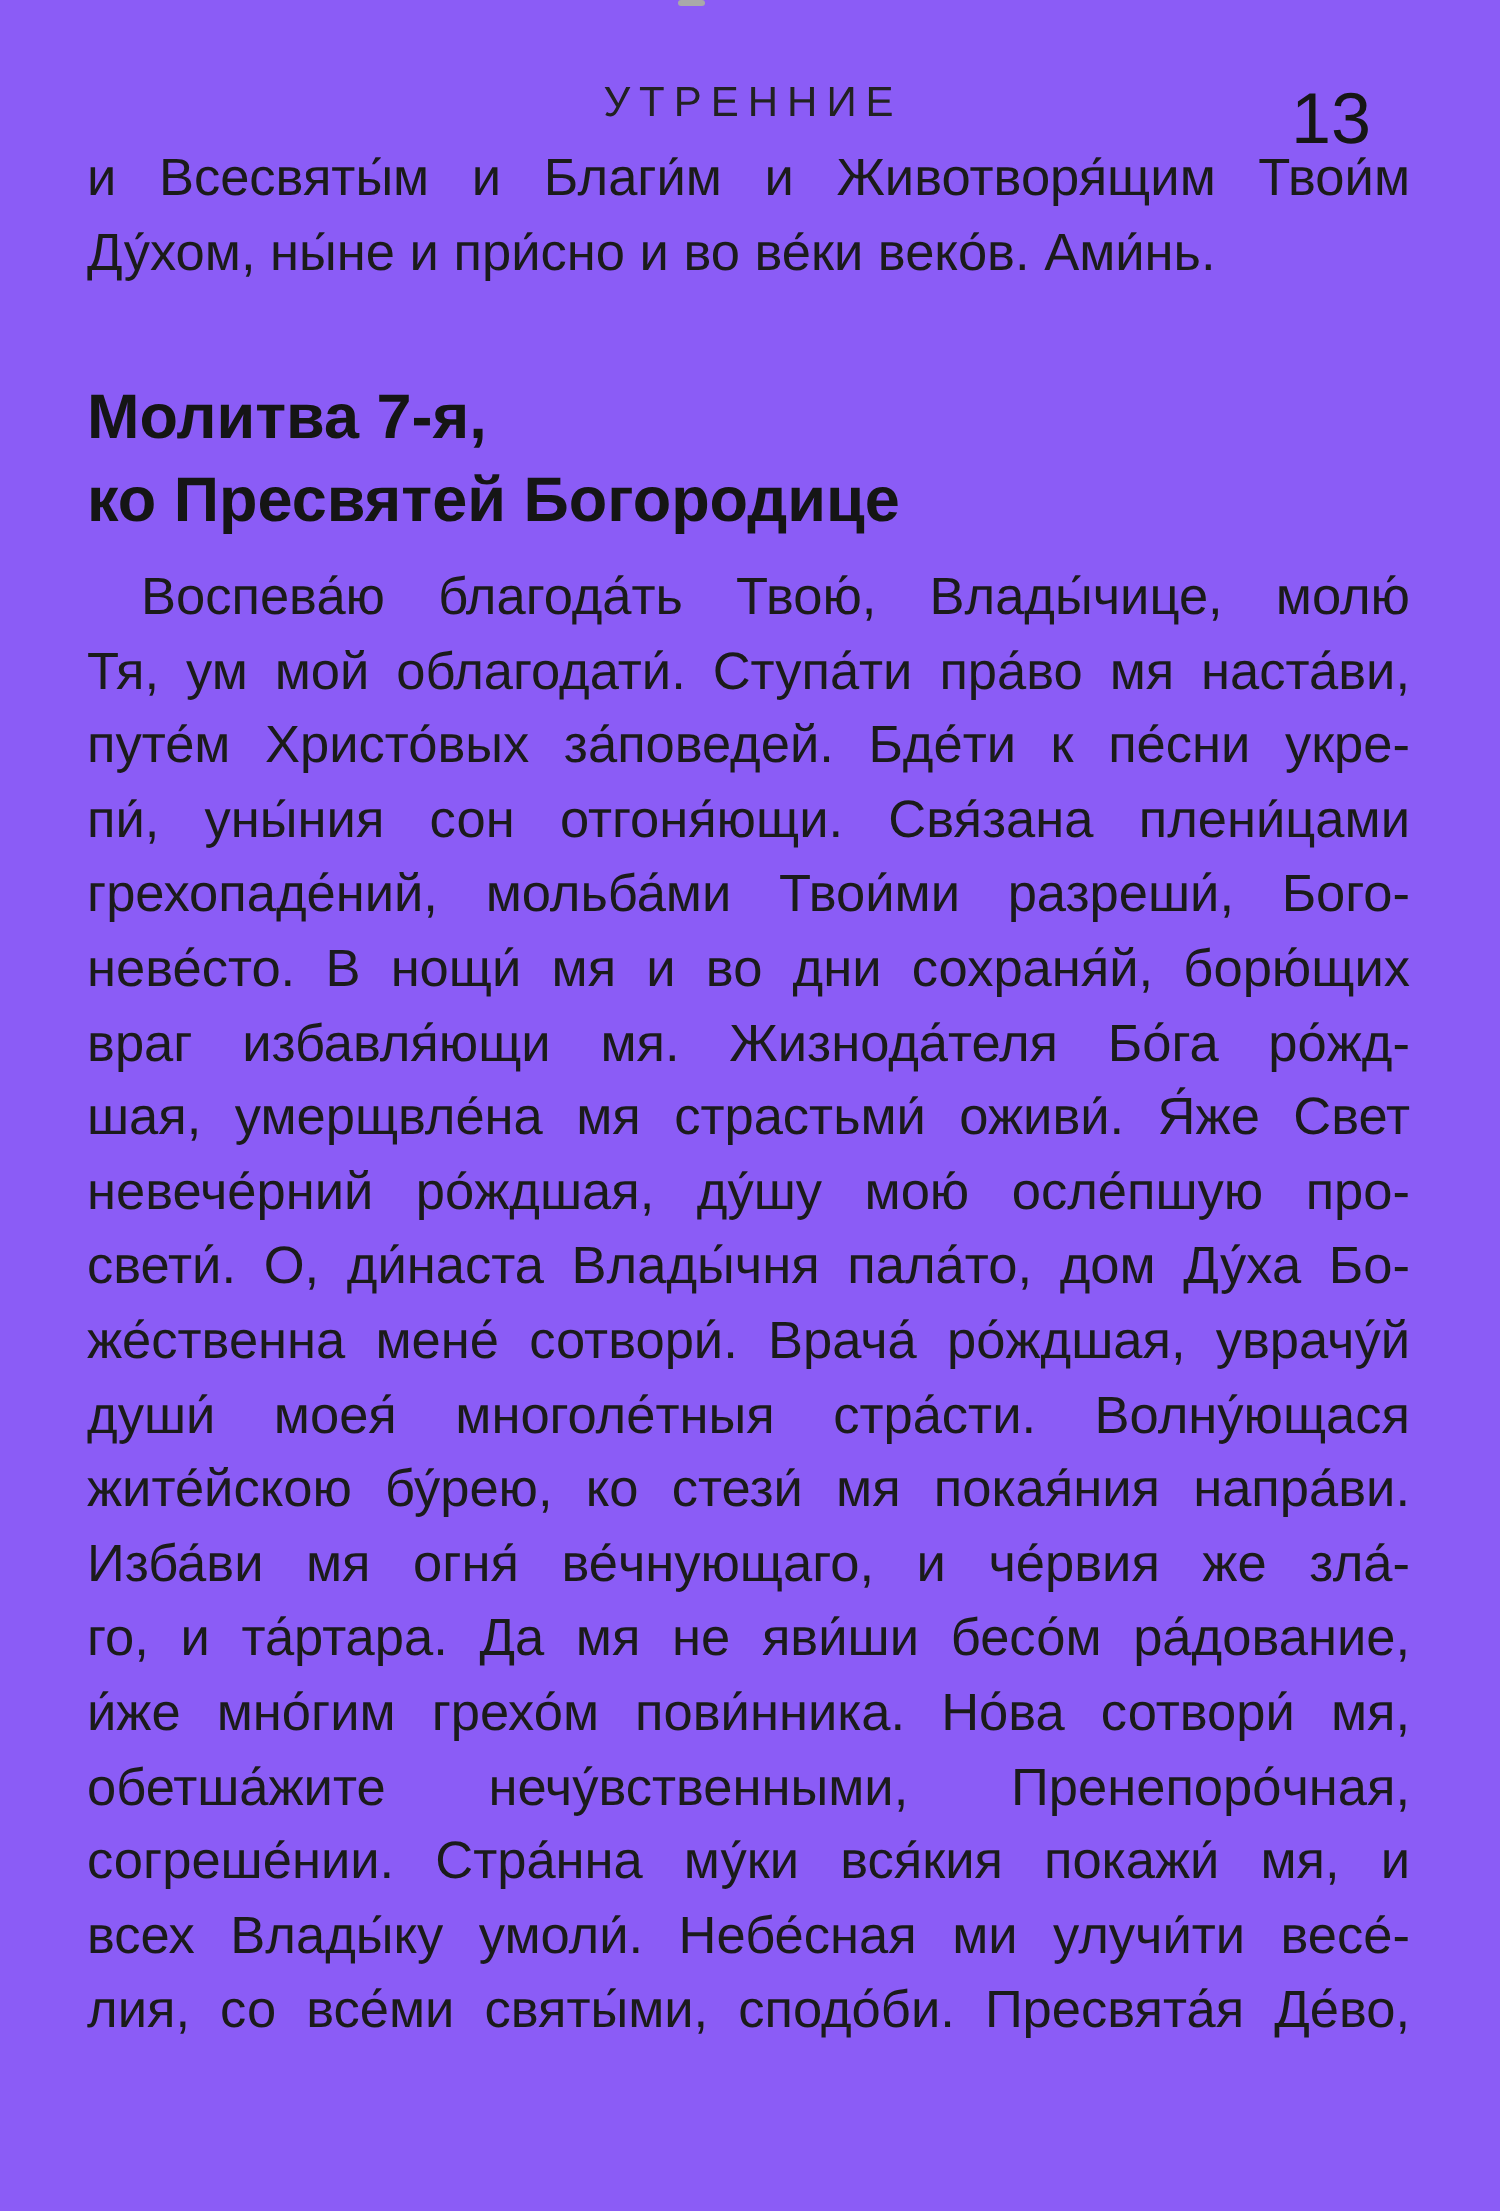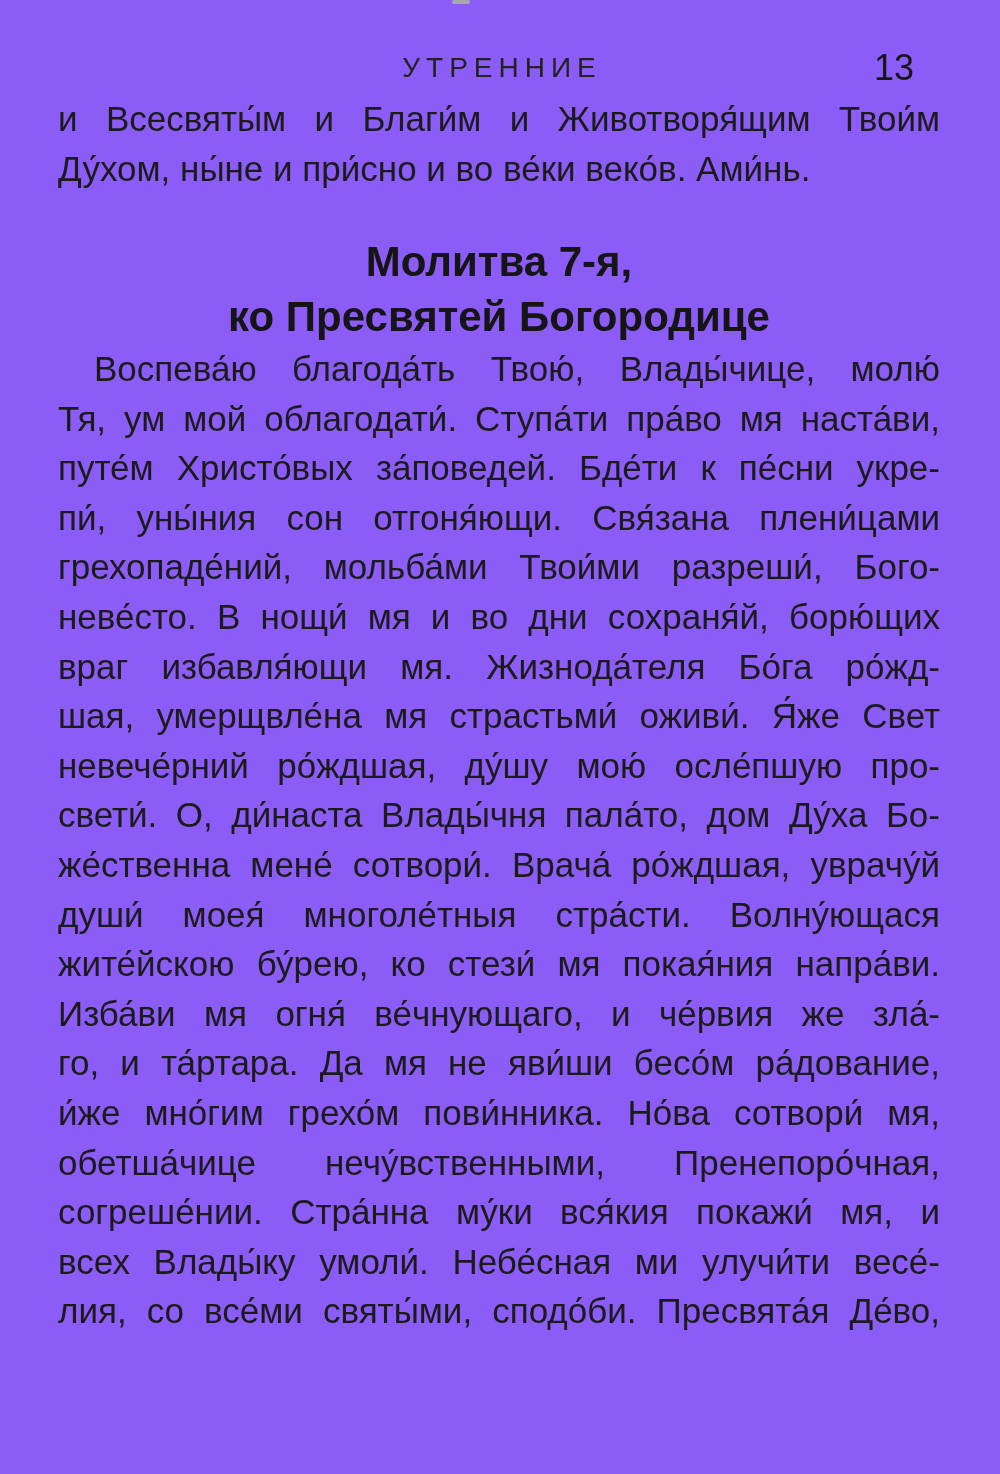--- a/index.html
+++ b/index.html
@@ -35,24 +35,24 @@
   .running-title {
     text-align: center;
     font-size: 28px;
     letter-spacing: 6px;
     padding-left: 6px; 
     color: #222;
   }
   .page-number {
     position: absolute;
     right: 26px;
-    top: 48px;
+    top: 60px;
     height: 40px;
     line-height: 40px;
-    font-size: 36px;
+    font-size: 48px;
     color: #161616;
   }
   .para { margin: 0; }
   .para-continuation { margin-top: 6px; }
   .para-continuation .line { line-height: 50px; }
   .line {
     font-size: 35px;
     line-height: 49.6px;
     white-space: normal;
   }
@@ -61,28 +61,27 @@
     -moz-text-align-last: justify;
     text-align-last: justify;
   }
   .endline {
     text-align: right;
     -moz-text-align-last: left;
     text-align-last: left;
   }
   .indent { padding-left: 36px; }
   .prayer-title {
-    margin-top: 40px;
-    text-align: center;
+    margin-top: 56px;
     font-weight: bold;
     font-size: 42px;
     line-height: 55px;
     color: #151515;
   }
-  .prayer-body { }
+  .prayer-body { margin-top: 13px; }
 </style>
 </head>
 <body>
 
 <div class="page">
   <div class="speck"></div>
   <div class="content">
 
     <div class="header">
       <div class="running-title">УТРЕННИЕ</div>
@@ -109,20 +108,20 @@
       <div class="line jline">враг избавля́ющи мя. Жизнода́теля Бо́га ро́жд-</div>
       <div class="line jline">шая, умерщвле́на мя страстьми́ оживи́. Я́же Свет</div>
       <div class="line jline">невече́рний ро́ждшая, ду́шу мою́ осле́пшую про-</div>
       <div class="line jline">свети́. О, ди́наста Влады́чня пала́то, дом Ду́ха Бо-</div>
       <div class="line jline">же́ственна мене́ сотвори́. Врача́ ро́ждшая, уврачу́й</div>
       <div class="line jline">души́ моея́ многоле́тныя стра́сти. Волну́ющася</div>
       <div class="line jline">жите́йскою бу́рею, ко стези́ мя покая́ния напра́ви.</div>
       <div class="line jline">Изба́ви мя огня́ ве́чнующаго, и че́рвия же зла́-</div>
       <div class="line jline">го, и та́ртара. Да мя не яви́ши бесо́м ра́дование,</div>
       <div class="line jline">и́же мно́гим грехо́м пови́нника. Но́ва сотвори́ мя,</div>
-      <div class="line jline">обетша́чице нечу́вственными, Пренепоро́чная,</div>
+      <div class="line jline">обетша́жите нечу́вственными, Пренепоро́чная,</div>
       <div class="line jline">согреше́нии. Стра́нна му́ки вся́кия покажи́ мя, и</div>
       <div class="line jline">всех Влады́ку умоли́. Небе́сная ми улучи́ти весе́-</div>
       <div class="line jline">лия, со все́ми святы́ми, сподо́би. Пресвята́я Де́во,</div>
     </div>
 
   </div>
 </div>
 
 </body></html>

